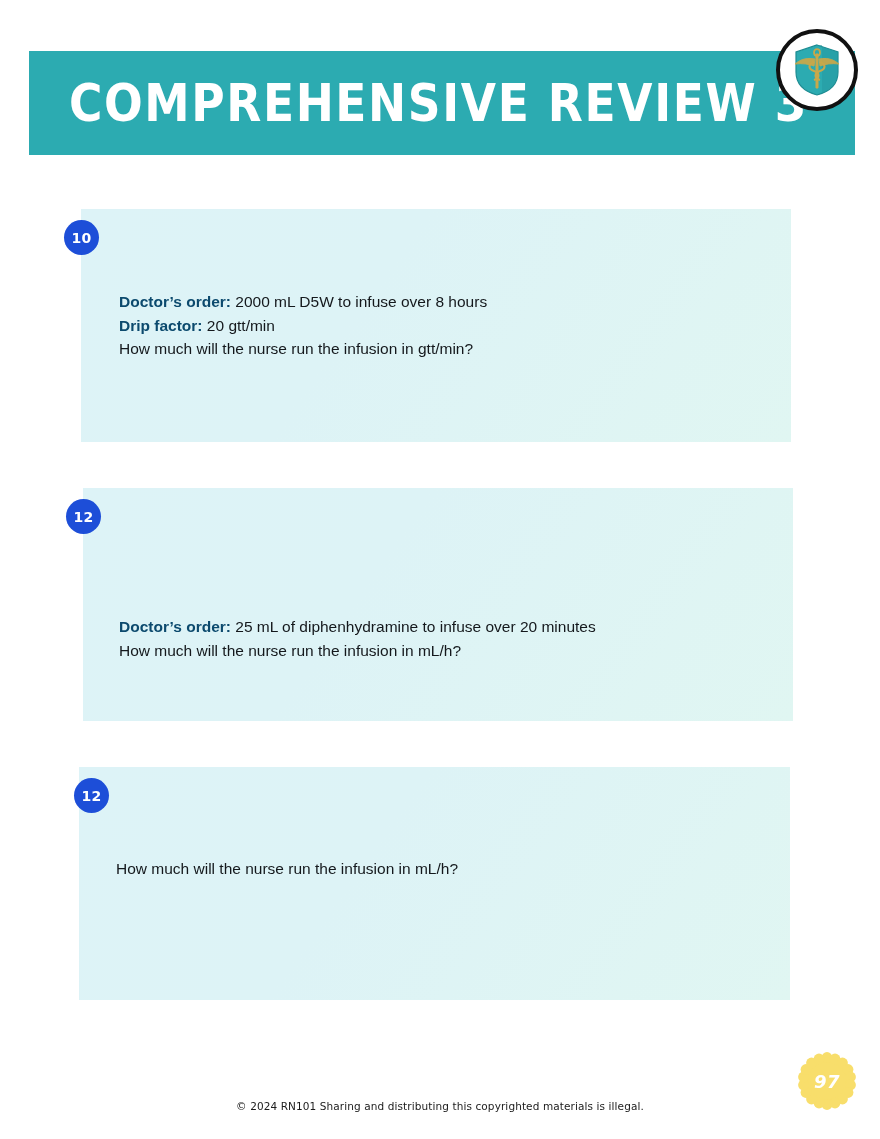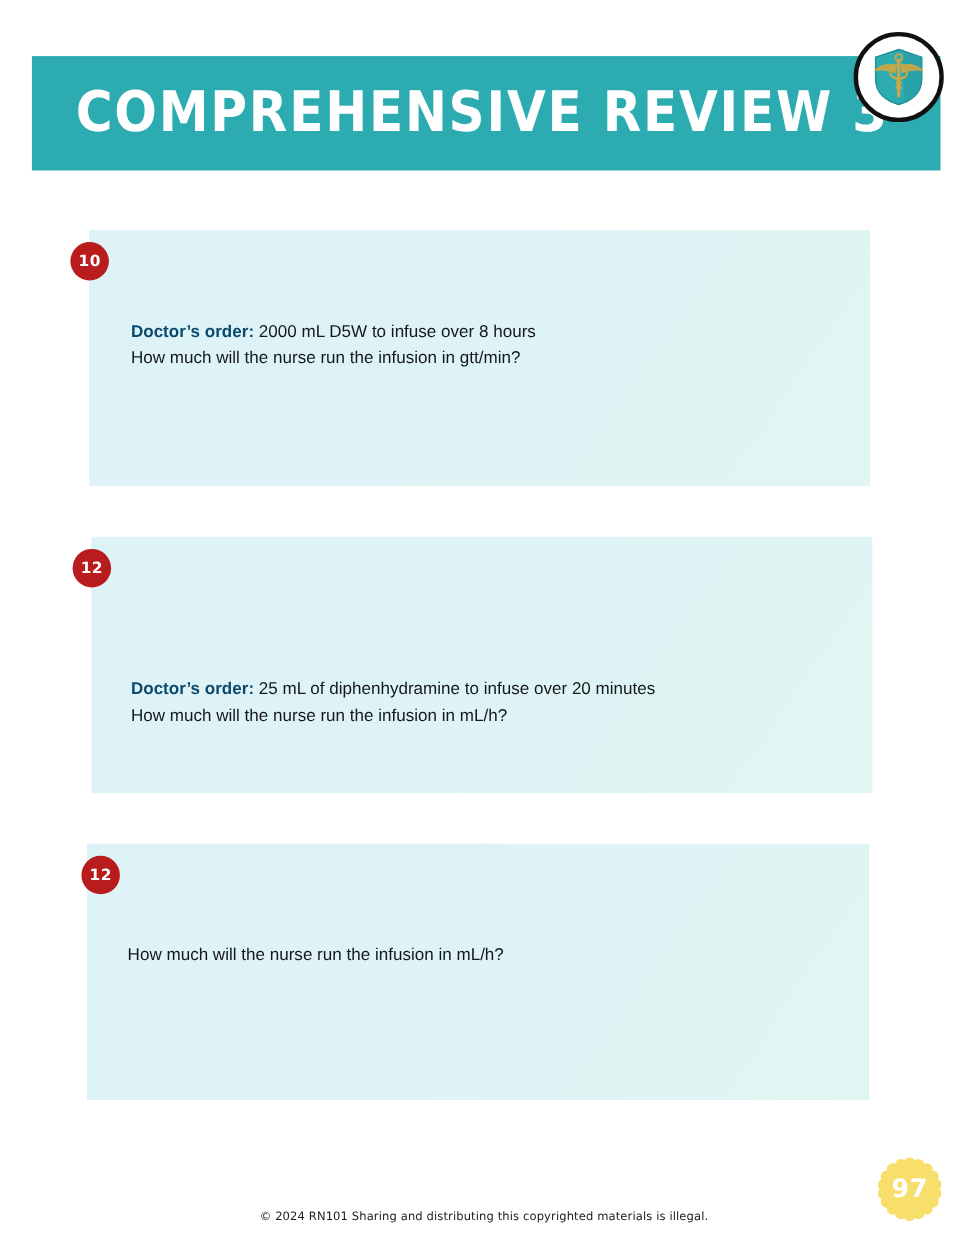--- a/index.html
+++ b/index.html
@@ -70,21 +70,21 @@
   }
   .card-1 { left: 81px; top: 209px; width: 710px; height: 233px; }
   .card-2 { left: 83px; top: 488px; width: 710px; height: 233px; }
   .card-3 { left: 79px; top: 767px; width: 711px; height: 233px; }
 
   .num-badge {
     position: absolute;
     width: 35px;
     height: 35px;
     border-radius: 50%;
-    background: #b91c1c;
+    background: #1d4ed8;
     color: #ffffff;
     display: flex;
     align-items: center;
     justify-content: center;
     font-family: "DejaVu Sans", sans-serif;
     font-weight: 700;
     font-size: 14px;
     letter-spacing: 0.3px;
     z-index: 3;
   }
@@ -134,23 +134,24 @@
   }
   .page-badge svg {
     position: absolute;
     left: 0; top: 0;
   }
   .page-badge-num {
     position: relative;
     z-index: 2;
     font-family: "DejaVu Sans", sans-serif;
     font-weight: 700;
-    font-size: 23px;
+    font-size: 18px;
     color: #ffffff;
     letter-spacing: 0.5px;
+    font-style: italic;
   }
 </style>
 </head>
 <body>
 
 <div class="page">
 
   <div class="header-bar">
     <div class="header-title">COMPREHENSIVE REVIEW 3</div>
   </div>
@@ -169,20 +170,21 @@
           <path d="M30 20 C36 22 36 27 30 29 C24 31 24 36 30 38" fill="none" stroke-width="2.1"></path>
         </g>
       </svg>
     </span>
   </div>
 
   <div class="card card-1"></div>
   <div class="num-badge num-1">10</div>
   <div class="q-text q-text-1">
     <span class="q-line"><span class="q-lead">Doctor’s order:</span><span> 2000 mL D5W to infuse over 8 hours</span></span>
+    <span class="q-line"><span class="q-lead">Drip factor:</span><span> 20 gtt/min</span></span>
     <span class="q-line"><span class="q-lead"></span><span>How much will the nurse run the infusion in gtt/min?</span></span>
   </div>
 
   <div class="card card-2"></div>
   <div class="num-badge num-2">12</div>
   <div class="q-text q-text-2">
     <span class="q-line"><span class="q-lead">Doctor’s order:</span><span> 25 mL of diphenhydramine to infuse over 20 minutes</span></span>
     <span class="q-line"><span class="q-lead"></span><span>How much will the nurse run the infusion in mL/h?</span></span>
   </div>
 

